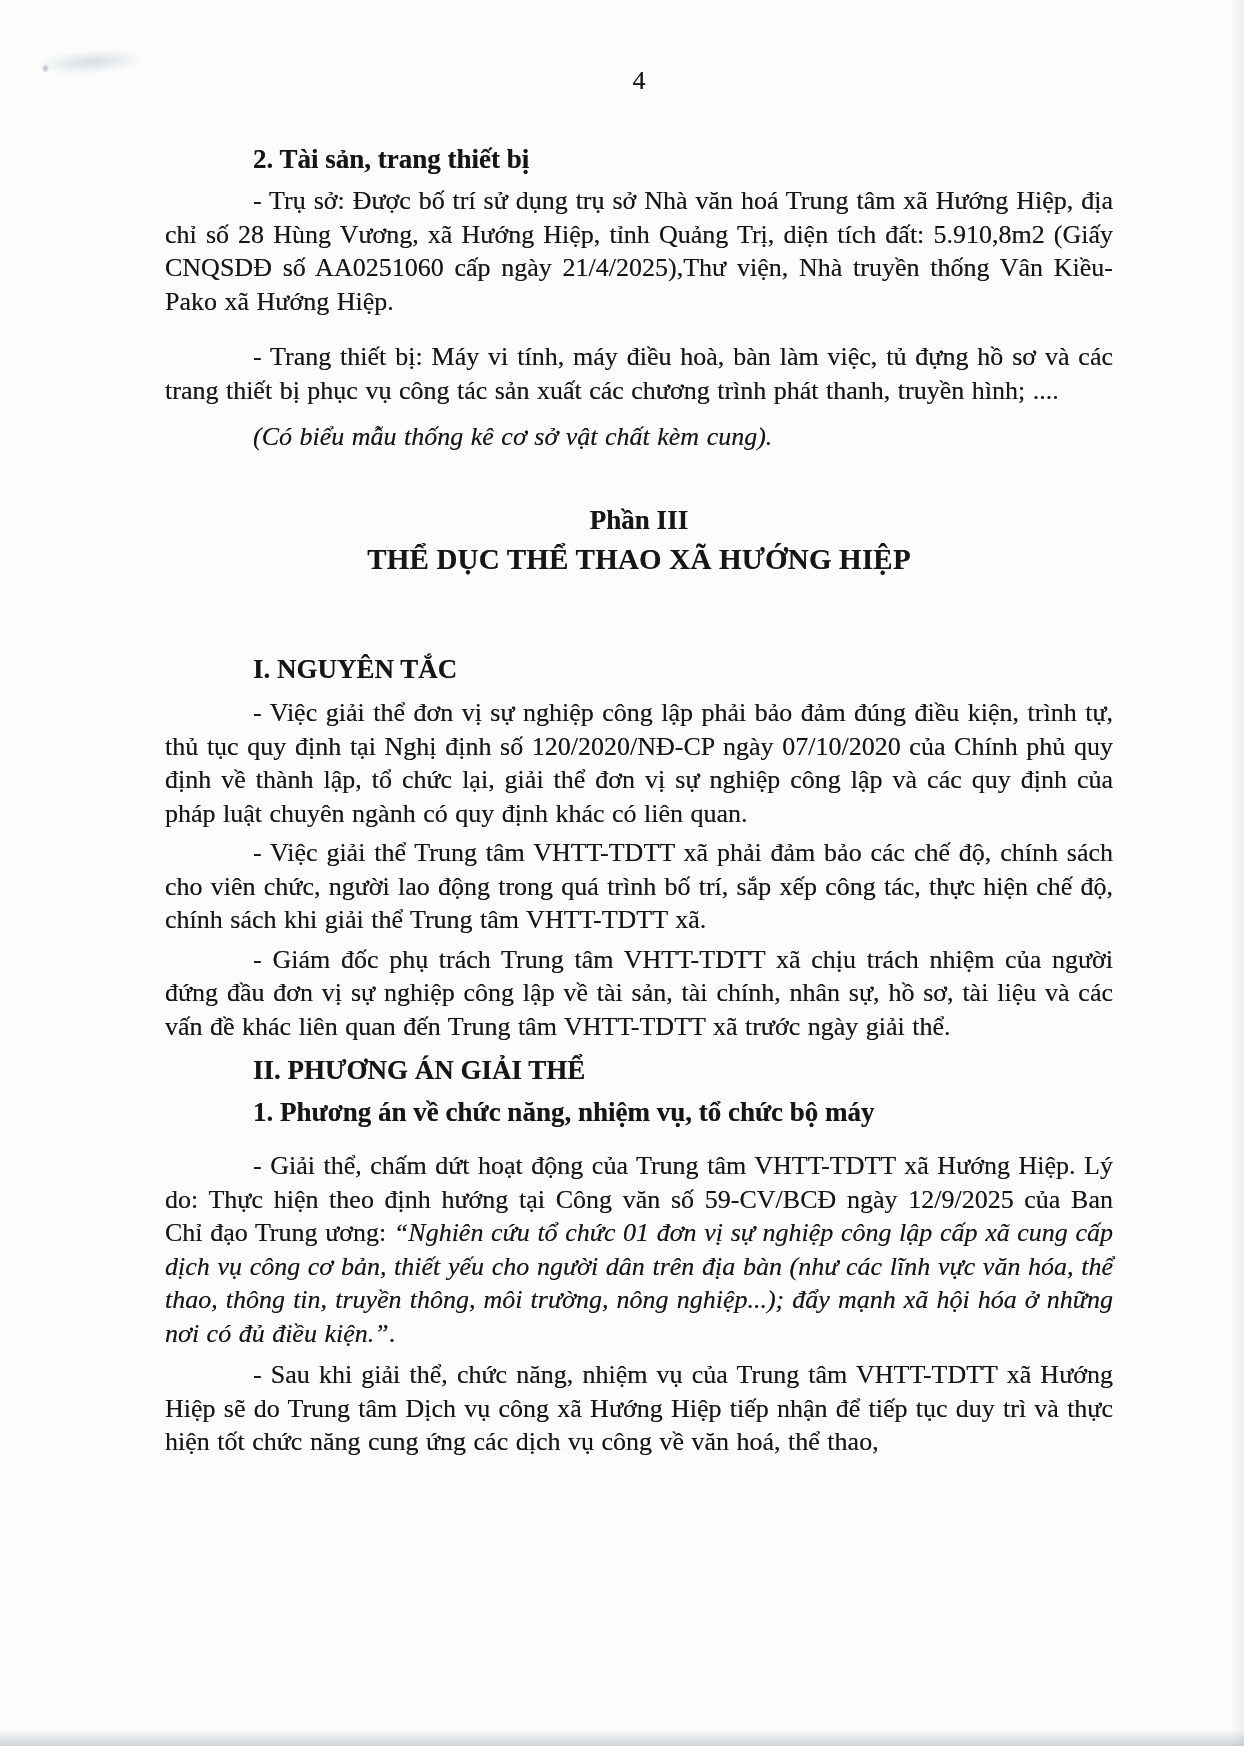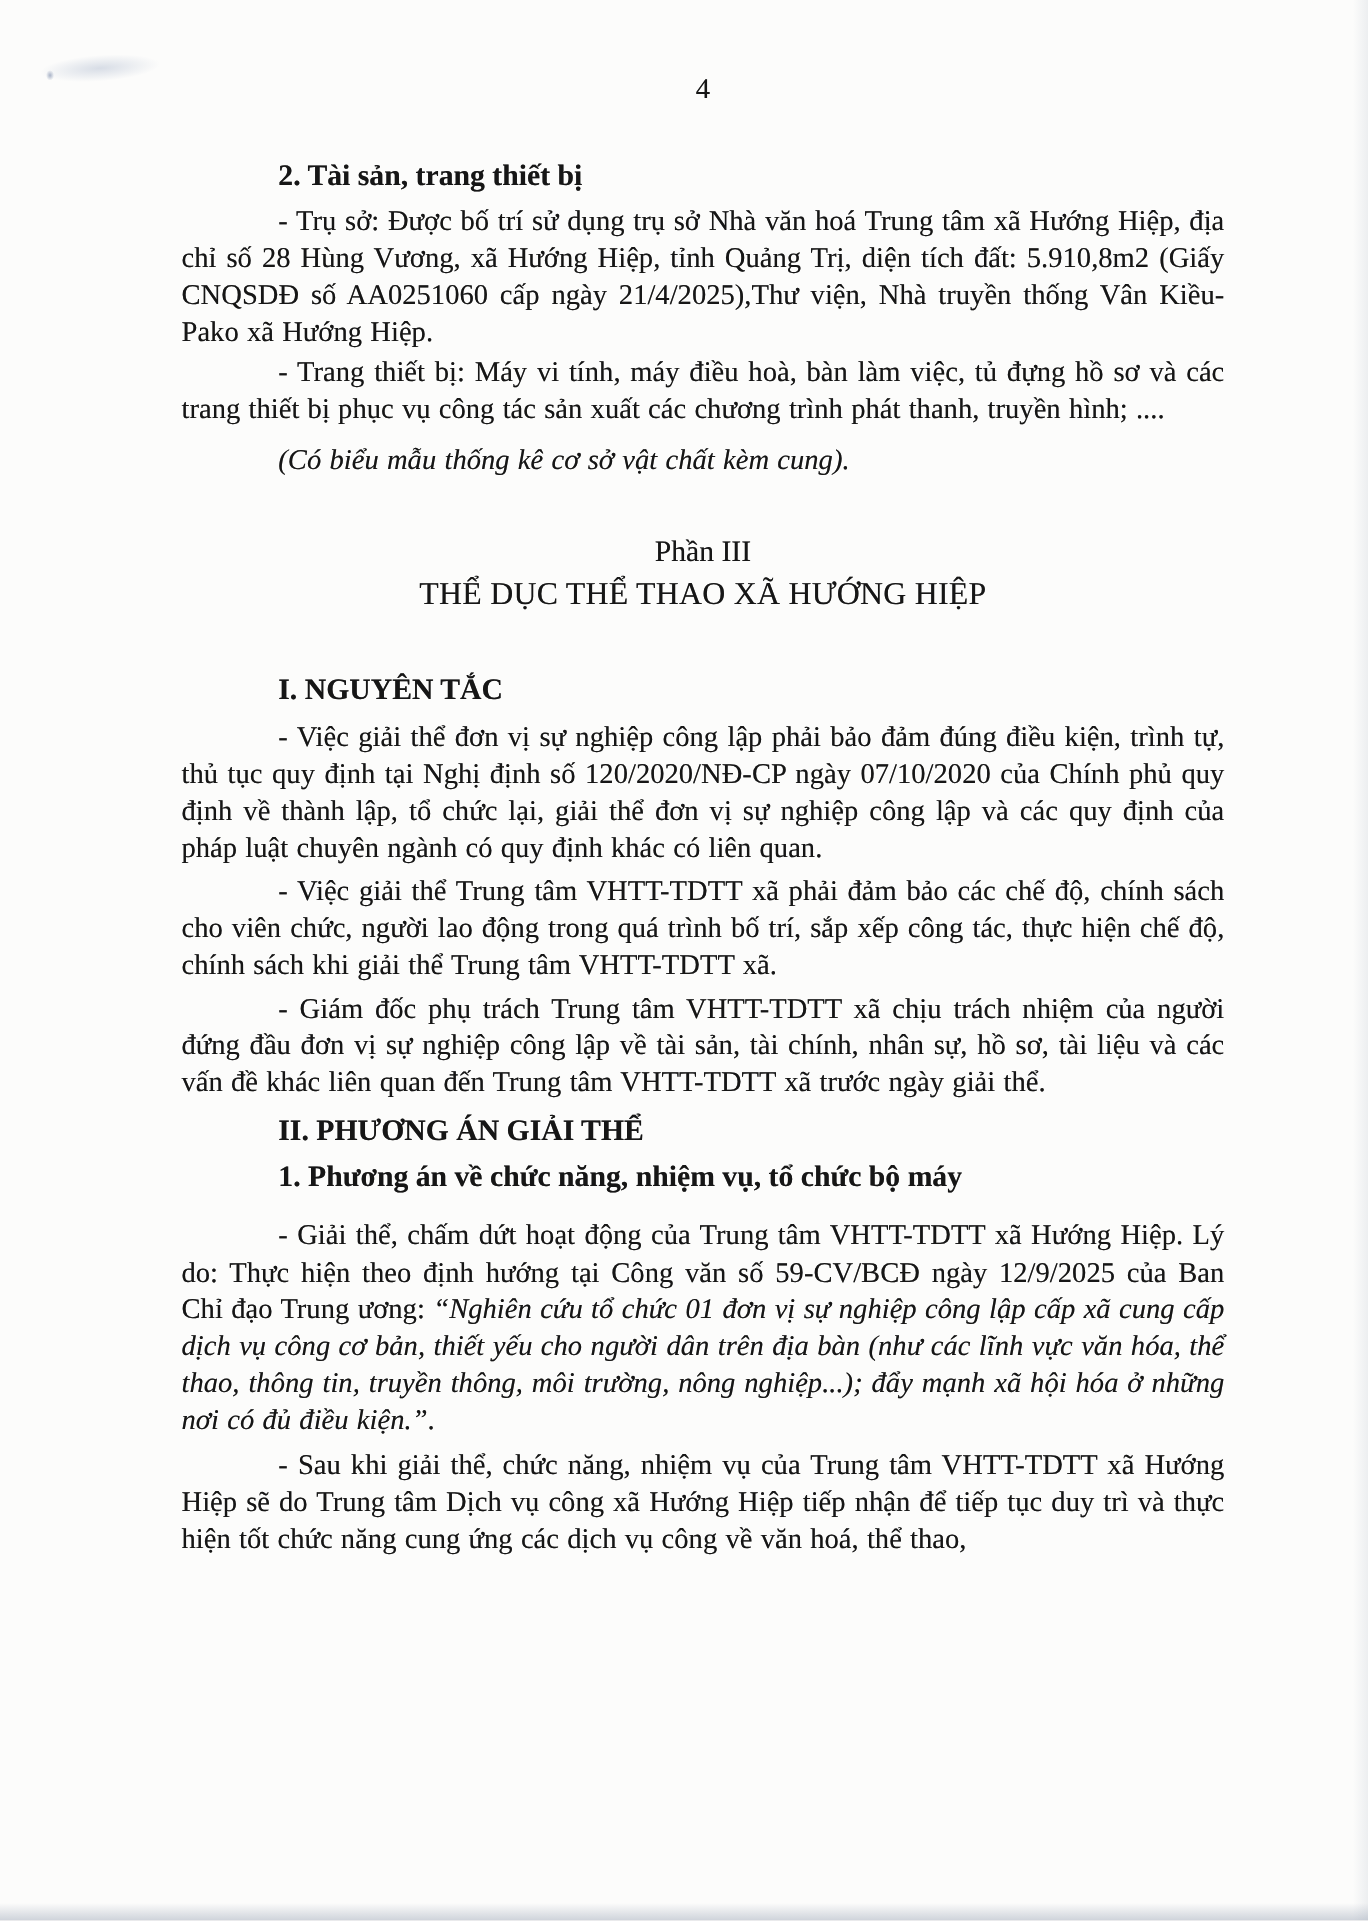--- a/index.html
+++ b/index.html
@@ -18,31 +18,31 @@
   .page * { margin:0; padding:0; }
   .body-text {
     font-size:26px;
     line-height:33.5px;
     text-align:justify;
     text-indent:88px;
     word-spacing:1px;
   }
   .page-number { text-align:center; font-size:26px; line-height:30px; }
   .h-left { font-size:27px; font-weight:bold; line-height:34px; text-indent:88px; text-align:left; }
-  .center-b { text-align:center; font-weight:normal; text-indent:0; }
+  .center-b { text-align:center; font-weight:bold; text-indent:0; }
   .part-label { font-size:27px; line-height:36px; margin-top:48px; }
   .title-line { font-size:29px; line-height:42px; letter-spacing:0.2px; }
   .italic { font-style:italic; }
 
   .h-assets { margin-top:46px; }
   .p-office { margin-top:8px; }
-  .p-equip  { margin-top:3px; }
+  .p-equip  { margin-top:22px; }
   .note     { margin-top:13px; font-size:26px; line-height:34px; }
   .title-1  { margin-top:2px; }
-  .h-principles { margin-top:48px; }
+  .h-principles { margin-top:72px; }
   .p-pr1 { margin-top:10px; }
   .p-pr  { margin-top:6px; }
   .h-plan { margin-top:10px; }
   .h-sub  { margin-top:8px; }
   .p-dissolve { margin-top:20px;font-family:Liberation Serif, serif; }
   .p-handover { margin-top:8px; }
 
   .smudge {
     position:absolute; left:36px; top:50px; width:110px; height:24px;
     background:radial-gradient(ellipse at center, rgba(120,140,175,0.28), rgba(120,140,175,0) 70%);

